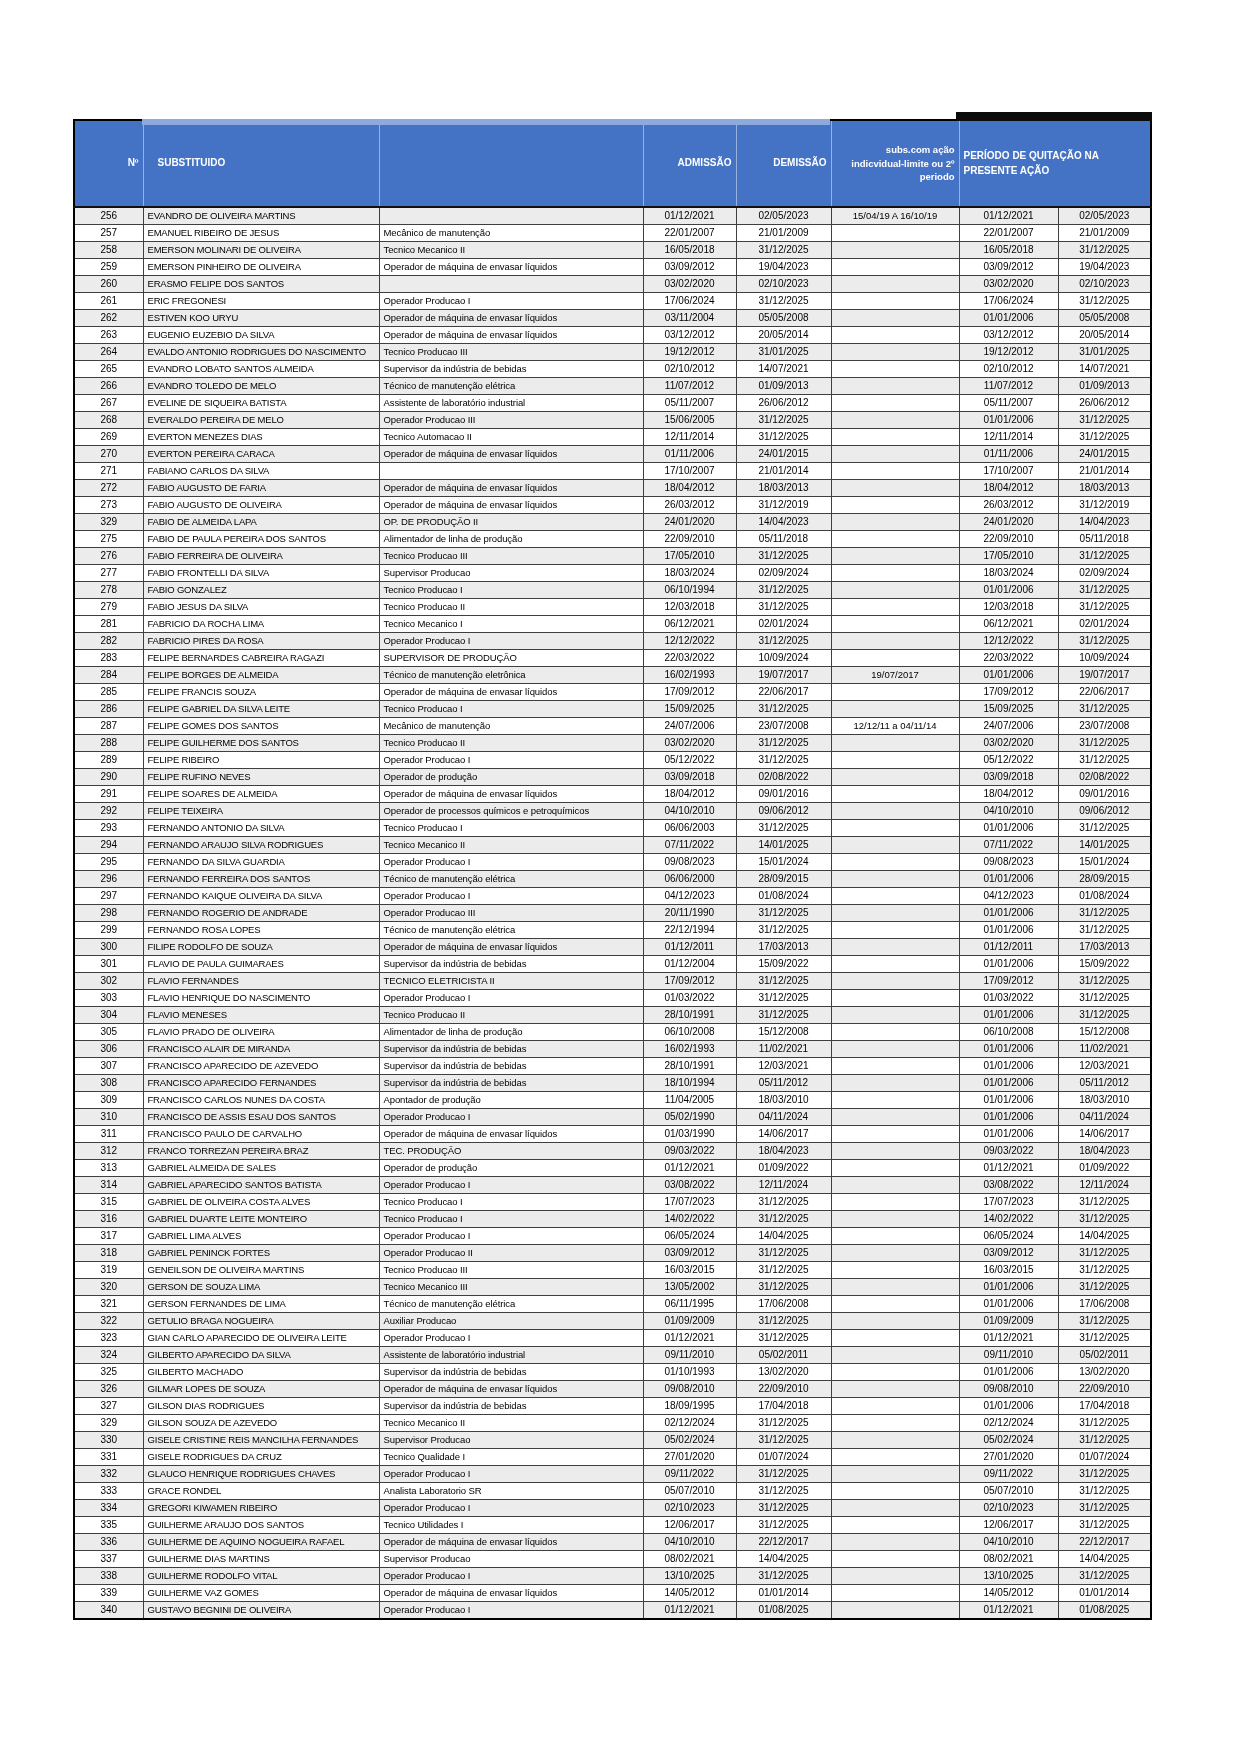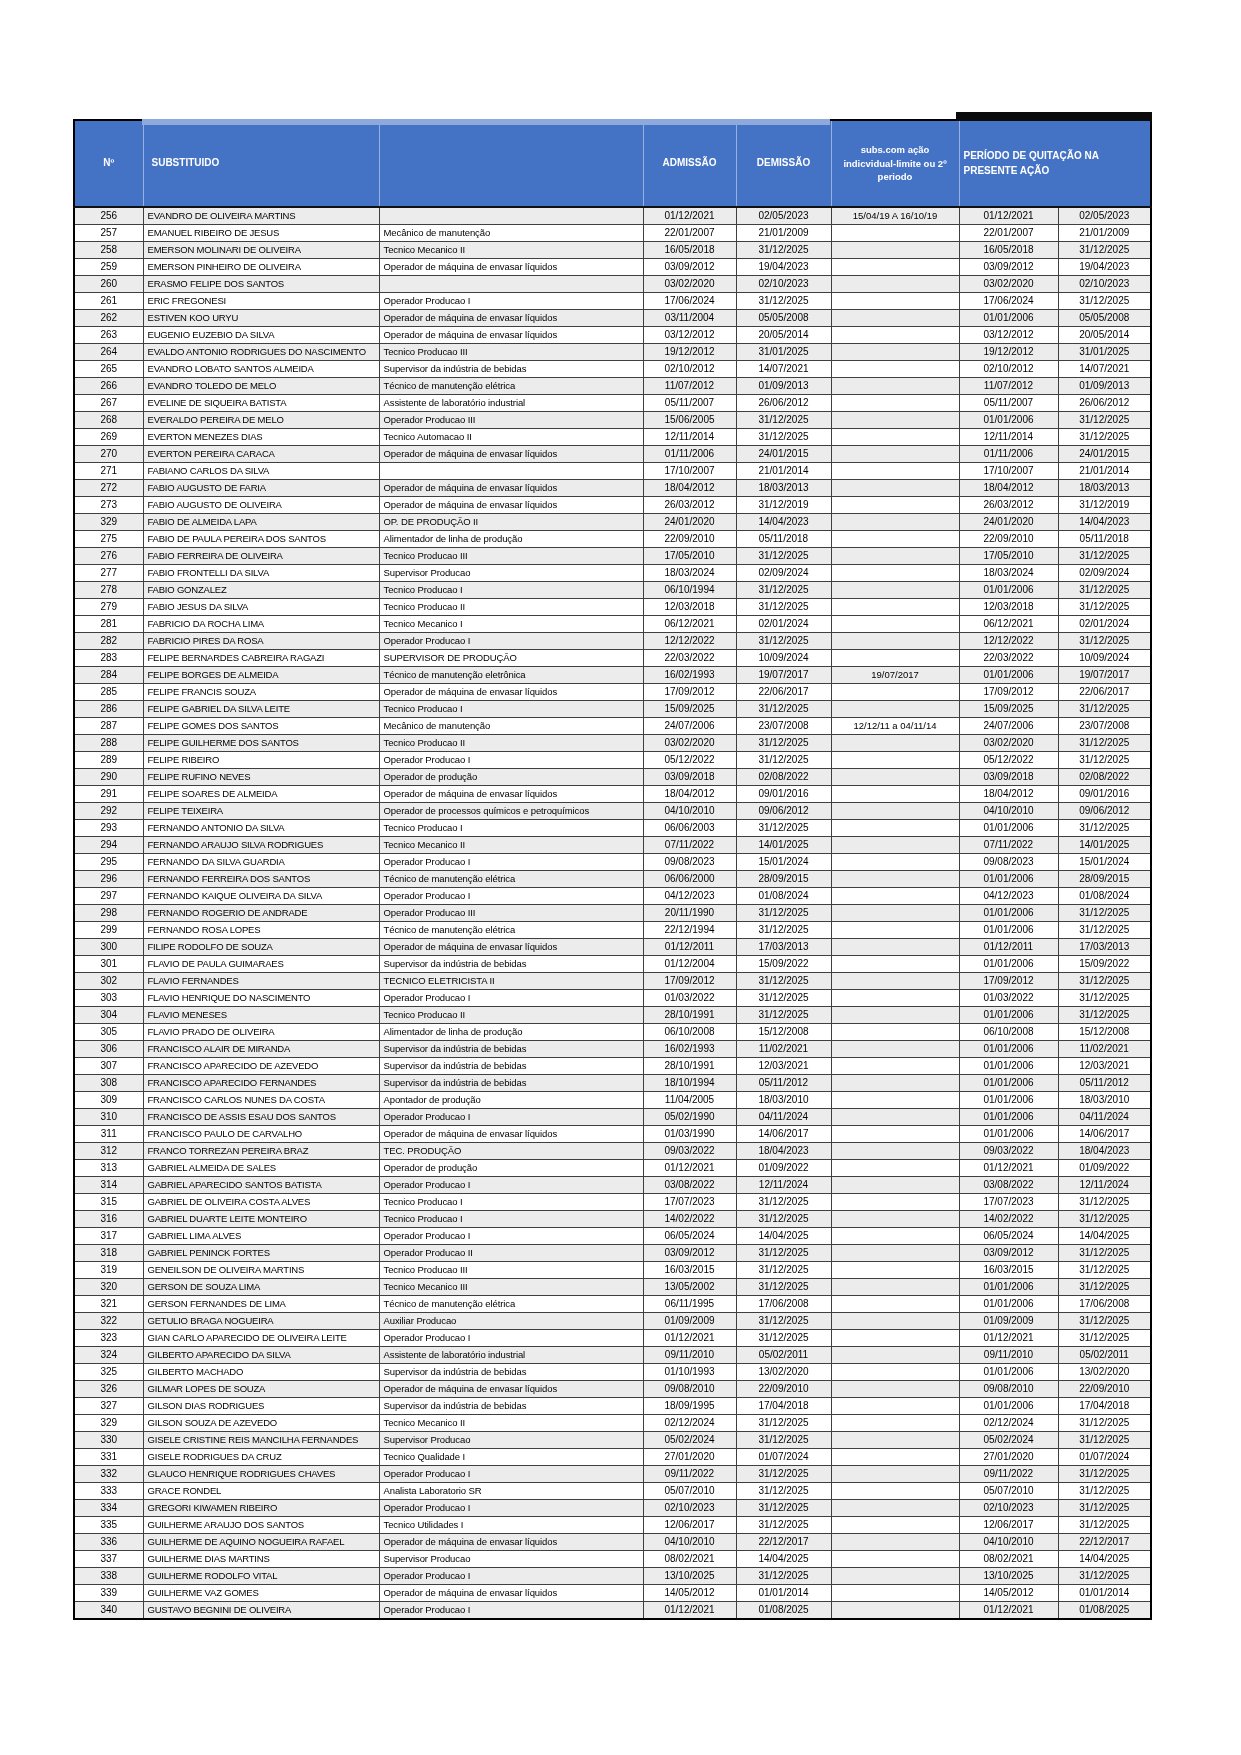--- a/index.html
+++ b/index.html
@@ -39,23 +39,23 @@
     color: #ffffff;
     height: 87px;
     vertical-align: middle;
     border: 1px solid rgba(255,255,255,0.45);
     border-bottom: 2px solid #111;
     font-weight: 700;
     font-size: 10px;
     padding: 2px 4px;
     line-height: 1.45;
   }
-  thead th.h-left  { text-align: left; padding-left: 8px; }
-  thead th.h-center{ text-align: center; }
-  thead th.h-subs  { font-size: 9.5px; font-weight: 600; text-align: center; }
+  thead th.h-left  { text-align: left; padding-left: 14px; }
+  thead th.h-center{ text-align: right; }
+  thead th.h-subs  { font-size: 9.5px; font-weight: 600; text-align: right; }
   thead th.h-quit  { font-size: 10px; font-weight: 700; text-align: left; }
 
   tbody tr { height: 16.76px; }
   tbody tr.alt td { background: #ECECEC; }
   tbody td {
     border: 1px solid #3f3f3f;
     padding: 0 4px;
     font-size: 10px;
     color: #000;
     white-space: nowrap;

